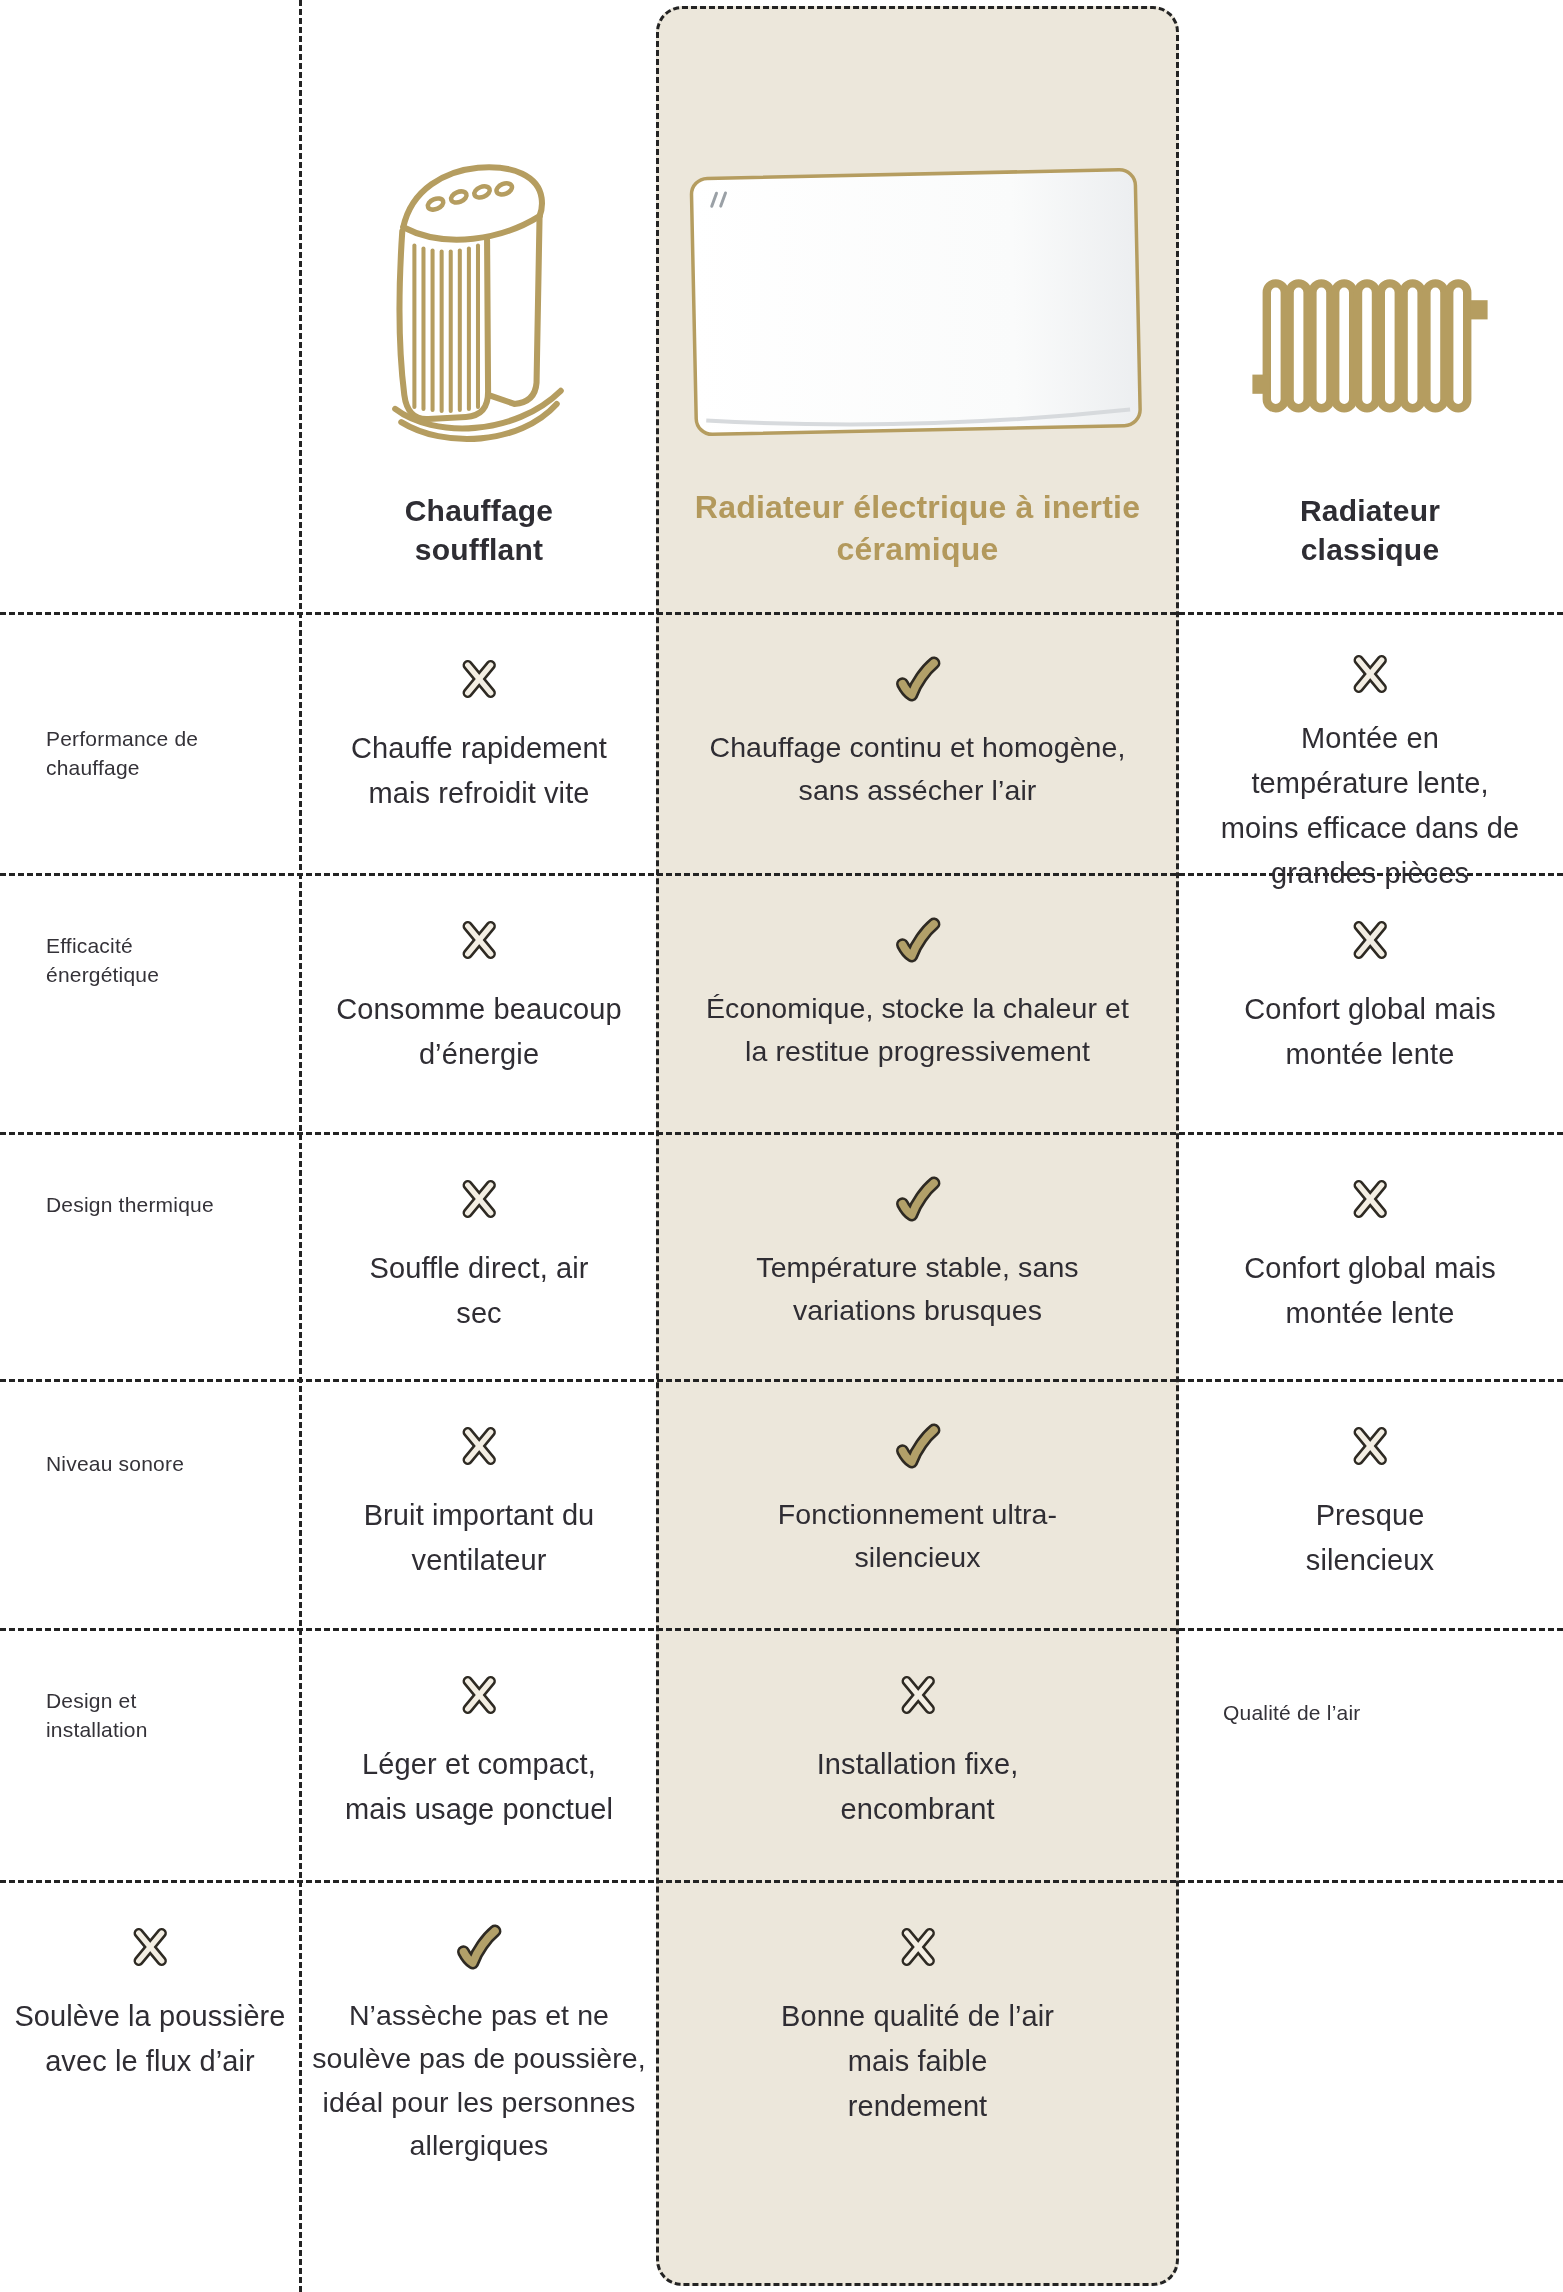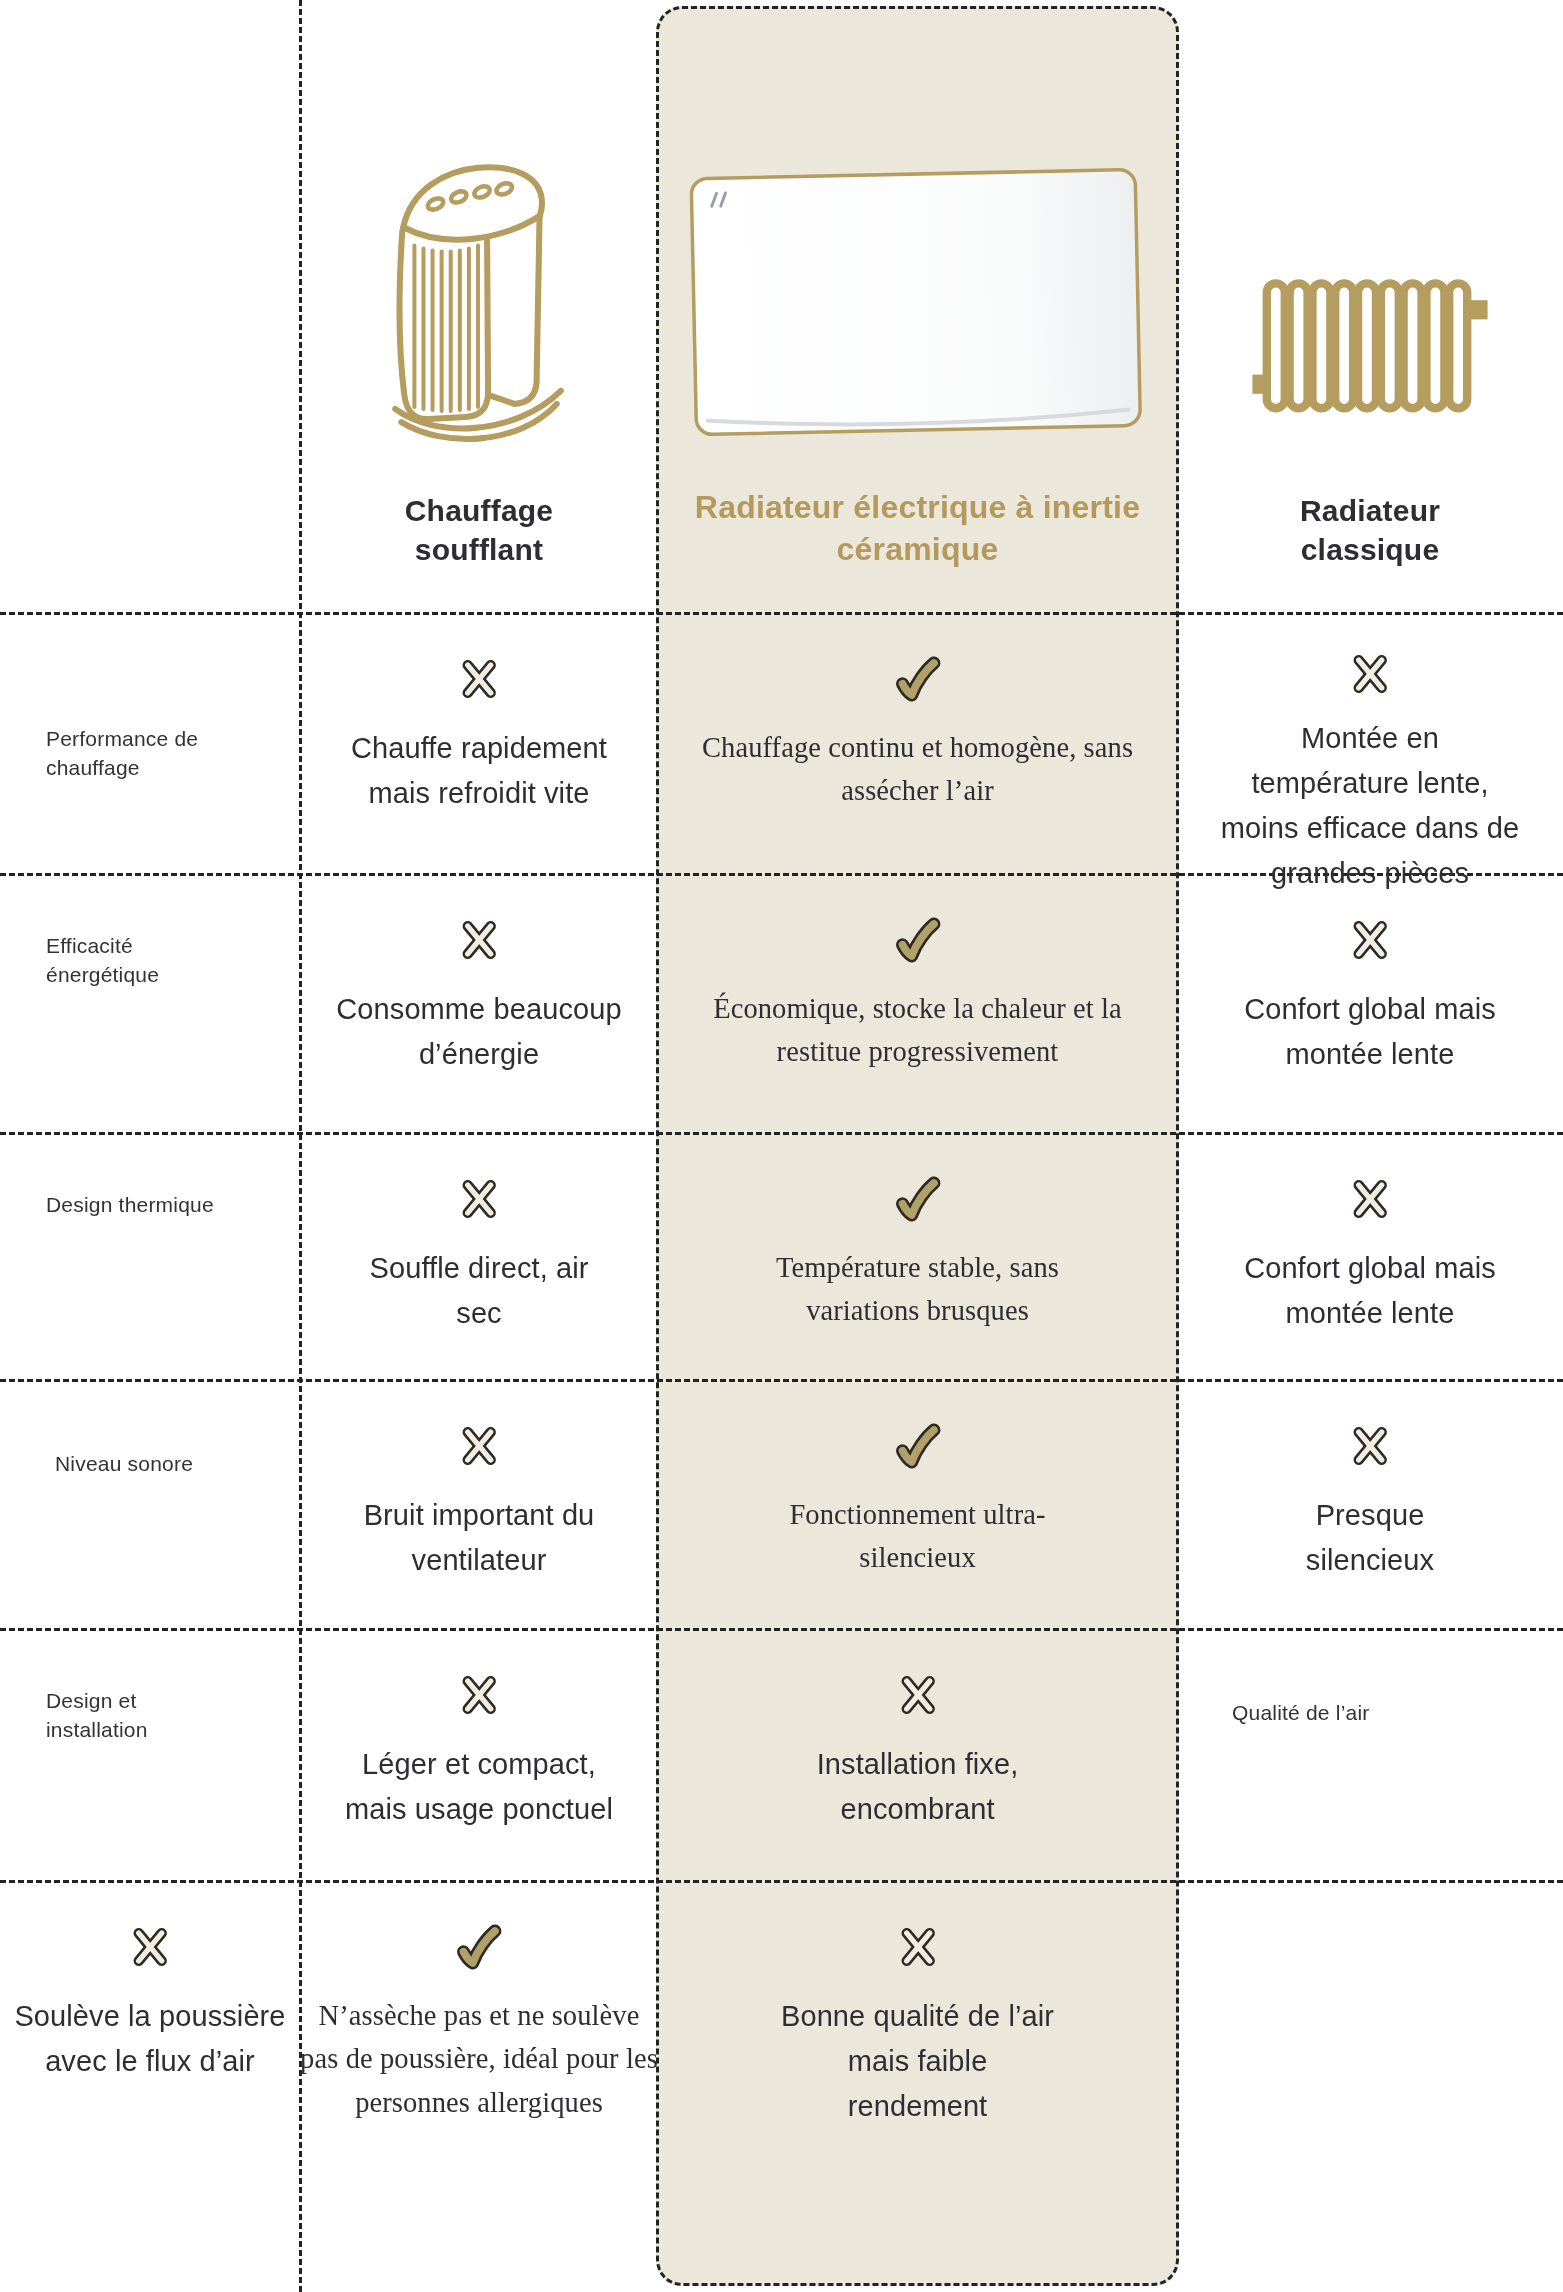--- a/index.html
+++ b/index.html
@@ -52,32 +52,32 @@
   .illus.fan{margin-bottom:16px;}
   .illus.ceramic{margin-bottom:30px;}
   .illus.classic{margin-bottom:60px;}
   
   .rl{
     padding:58px 20px 0 46px;
     font-size:21px;font-weight:500;line-height:1.4;color:#343238;
     letter-spacing:.2px;
   }
   .rl.deep{padding-top:112px;}
-  .rl.mid1{padding-top:70px;margin-left:9px;}
+  .rl.mid1{padding-top:70px;}
   .rl .lab{display:block;max-width:176px;}
   
   .cc{
     display:flex;flex-direction:column;align-items:center;
     padding-top:36px;gap:16px;text-align:center;
   }
   .cc .txt{
     font-size:29px;font-weight:500;line-height:1.55;color:#2f2d33;
     max-width:310px;letter-spacing:.1px;
   }
-  .cc.mid .txt{font-size:28.5px;max-width:432px;line-height:1.52;font-weight:500;font-family:Liberation Serif, serif;}
+  .cc.mid .txt{font-size:28.5px;max-width:432px;line-height:1.52;font-weight:500;}
   .icon-wrap{height:62px;display:flex;align-items:center;justify-content:center;}
 </style>
 </head>
 <body>
 
 <div class="canvas">
 
   <div class="panel"></div>
   <div class="vline"></div>
   <div class="hline" style="top:612px"></div>

